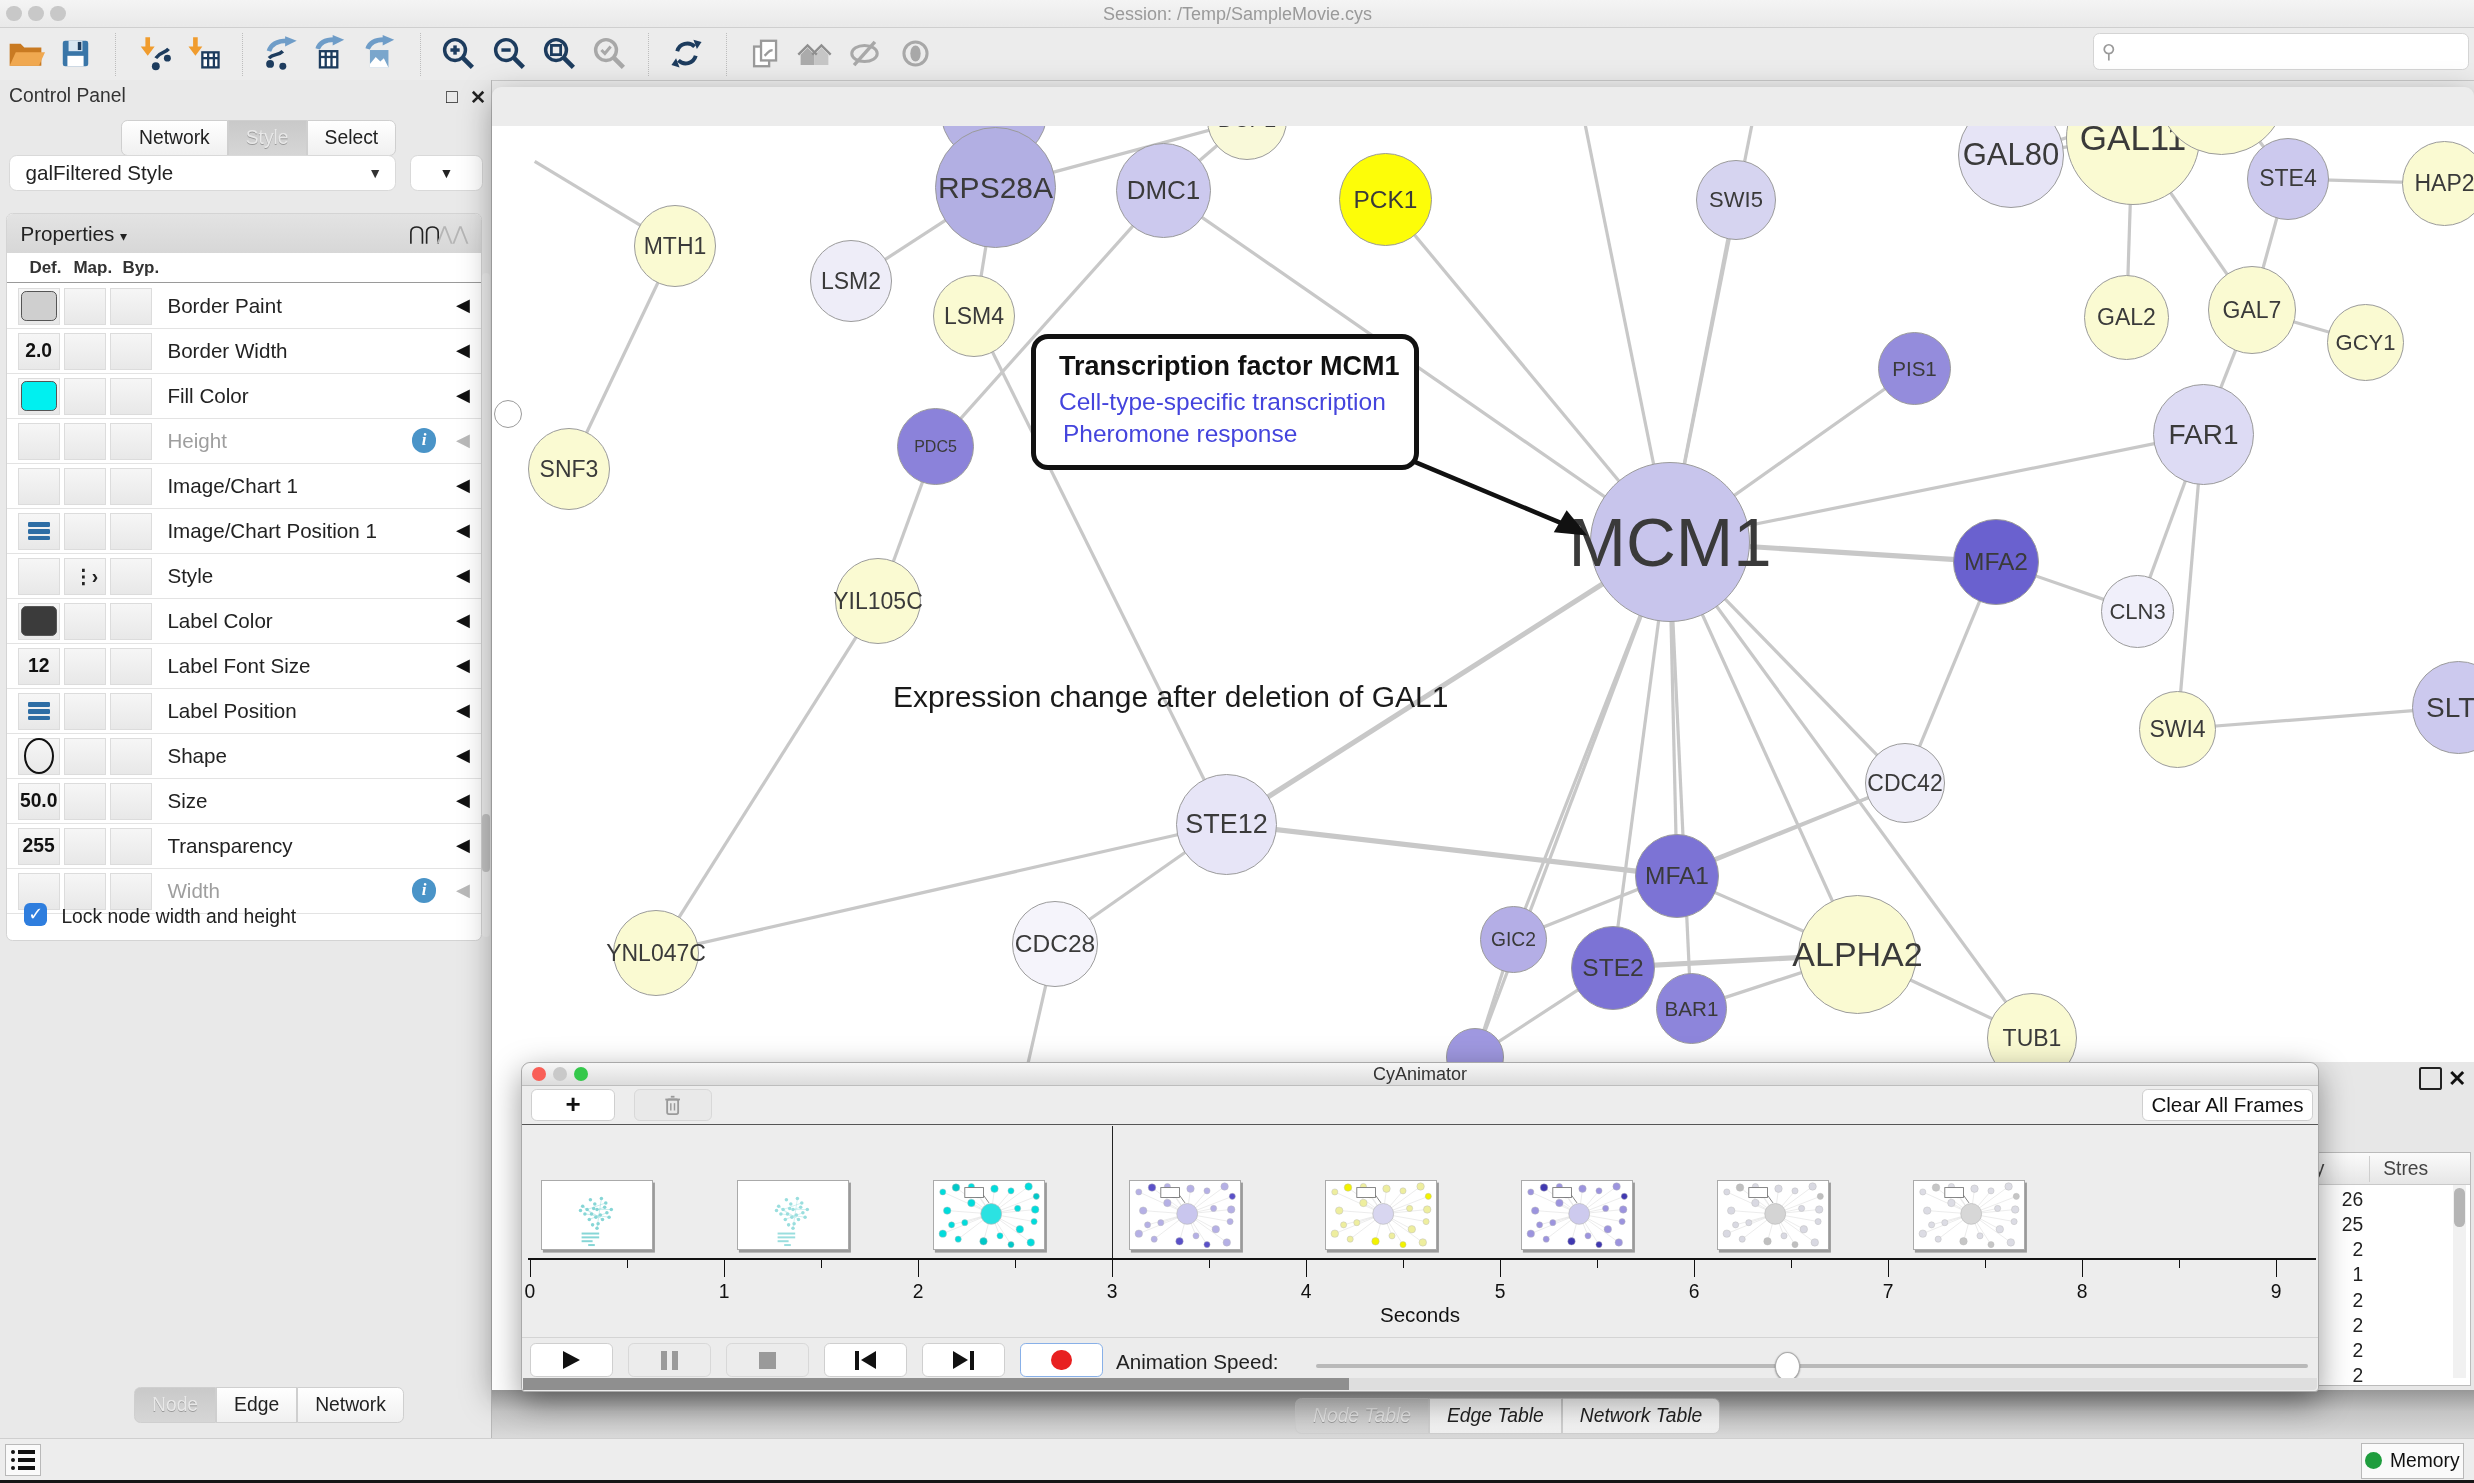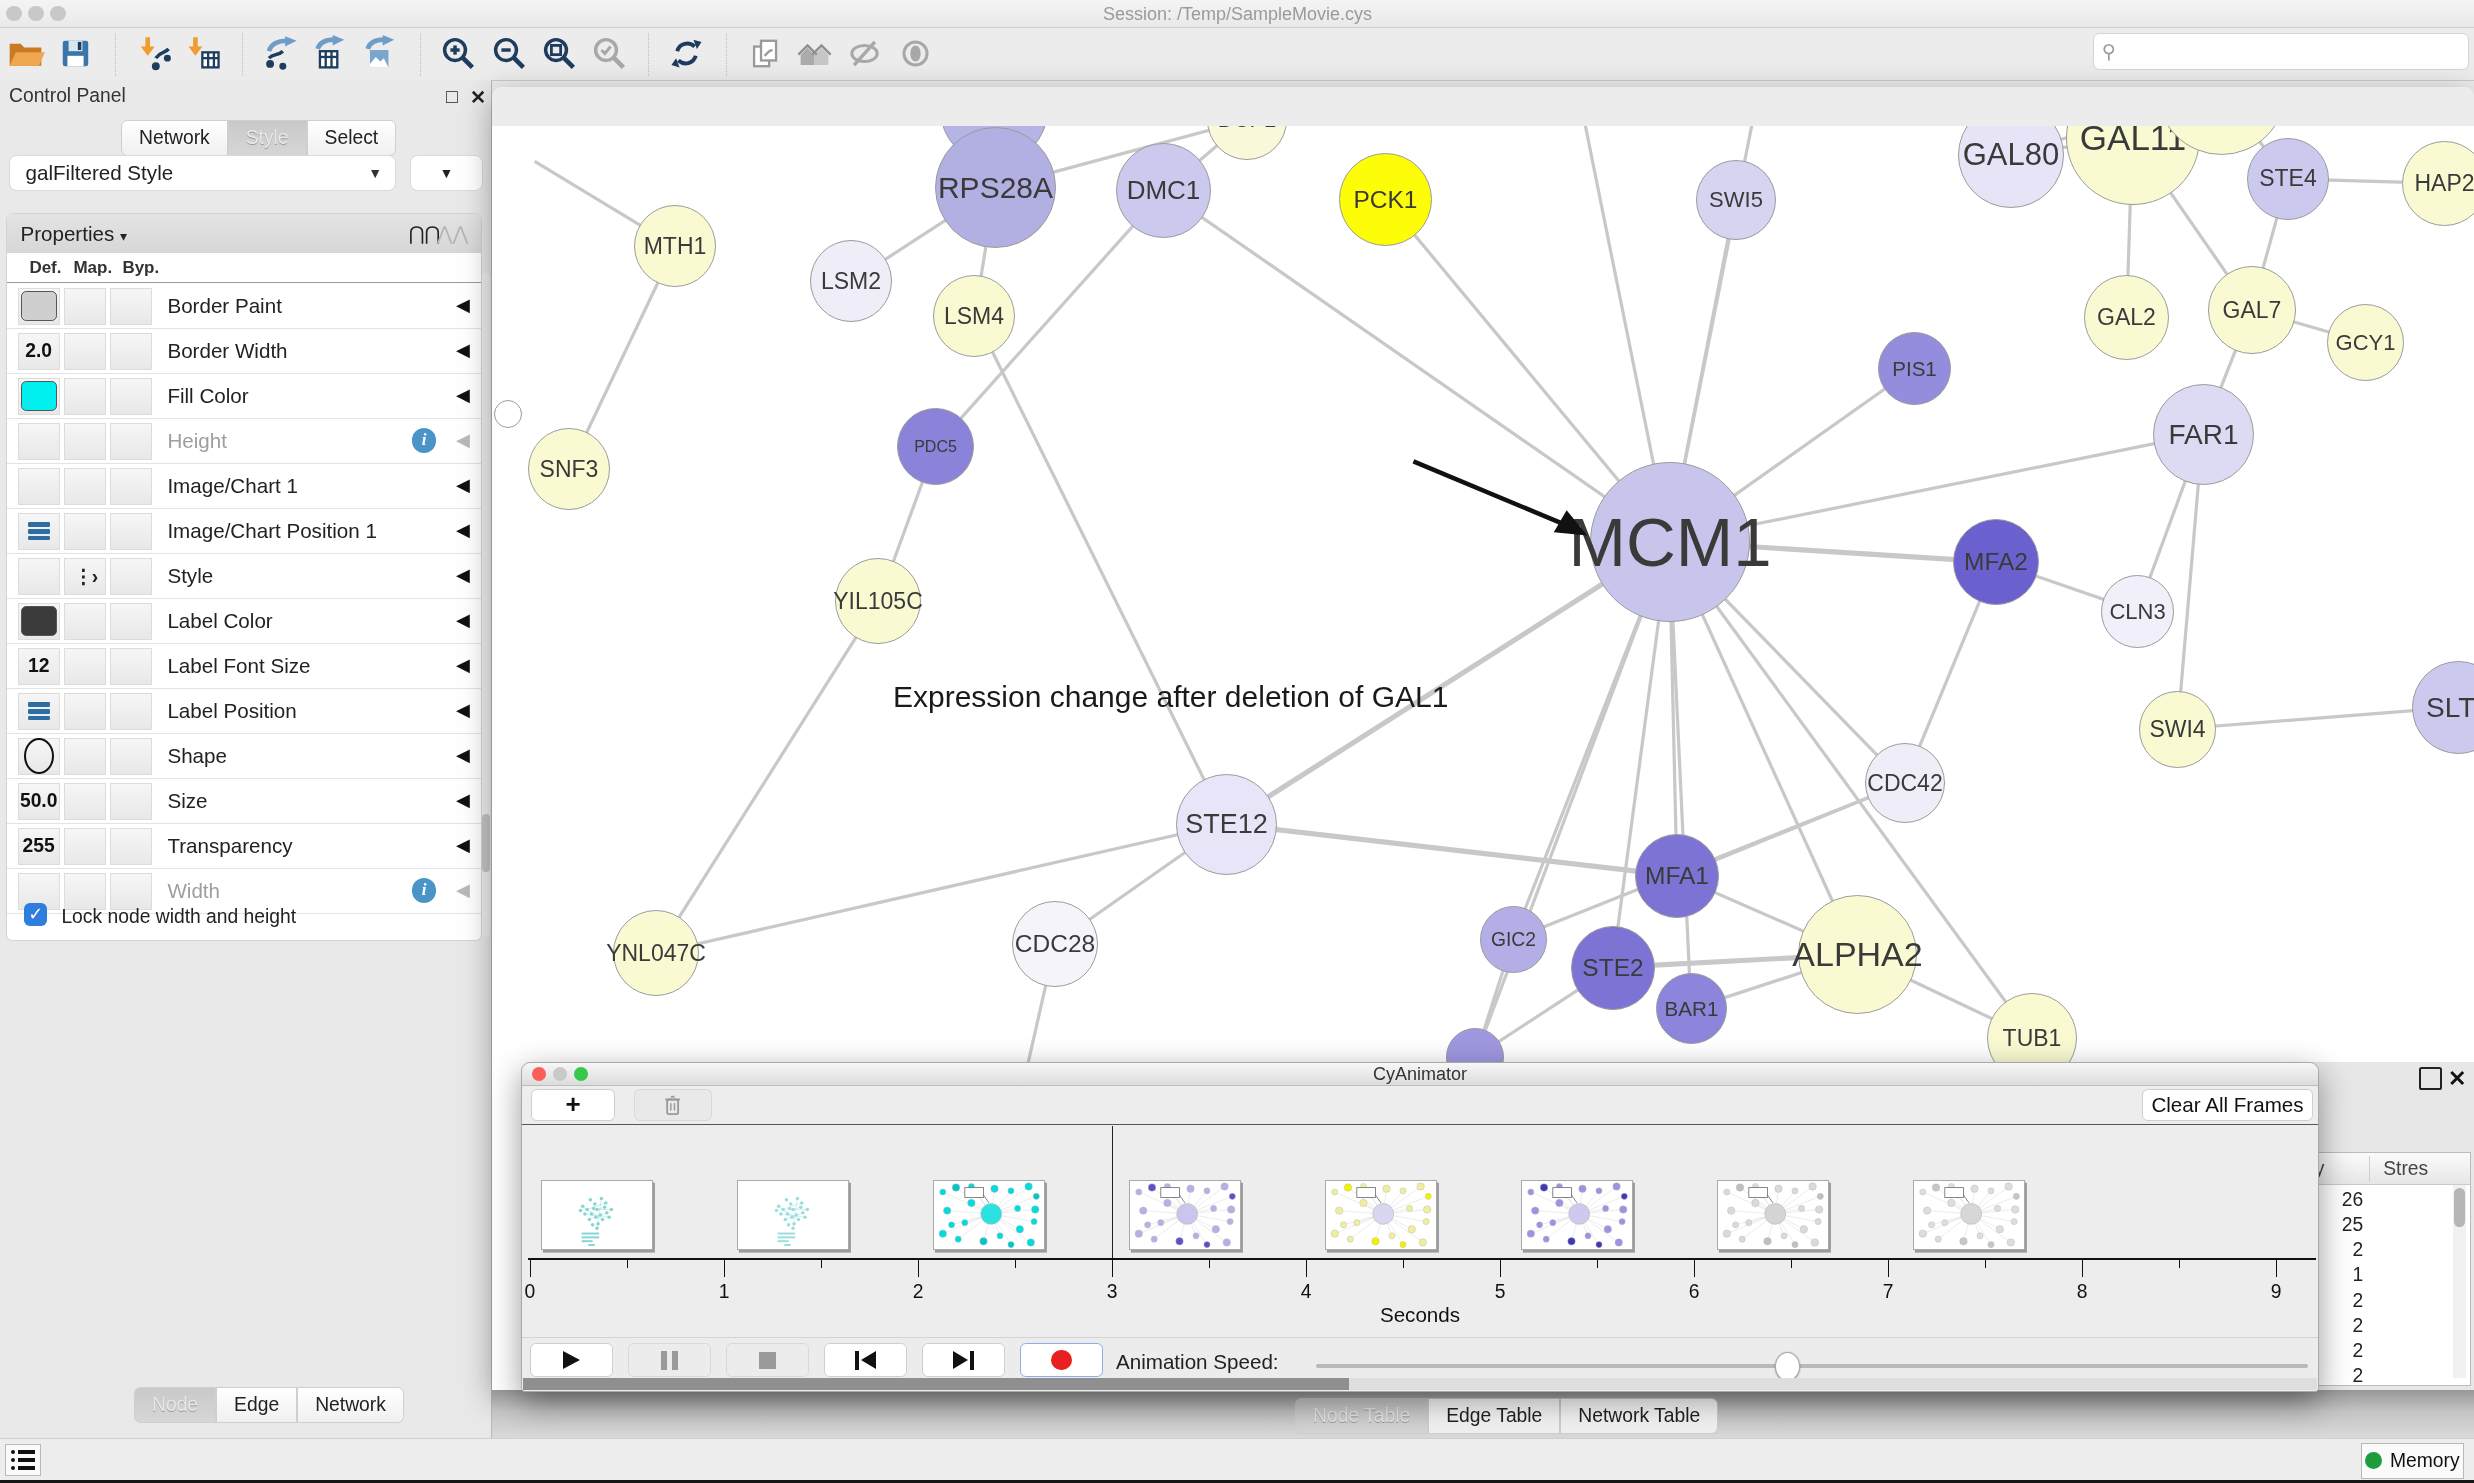--- a/index.html
+++ b/index.html
@@ -611,20 +611,25 @@
           <div class="node" style="left: 1495px; top: 867px; width: 90px; height: 90px; background: rgb(250, 250, 210);">
             <span style="font-size: 23px;">TUB1</span>
           </div>
           <div class="node" style="left: 121px; top: 784px; width: 86px; height: 86px; background: rgb(250, 250, 210);">
             <span style="font-size: 23px;">YNL047C</span>
           </div>
           <div class="node" style="left: 954px; top: 902px; width: 58px; height: 58px; background: rgb(159, 152, 224);"></div>
           <div class="node" style="left: 1.9px; top: 274px; width: 28px; height: 28px; background: rgb(255, 255, 255);"></div>
         </div>
       <div id="net-caption">Expression change after deletion of GAL1</div>
+      <div id="annot-box">
+        <div class="t1">Transcription factor MCM1</div>
+        <div class="t2">Cell-type-specific transcription</div>
+        <div class="t3">Pheromone response</div>
+      </div>
       <svg style="position:absolute;left:915px;top:316px;" width="206" height="129" viewBox="0 0 320 200">
         <line x1="10" y1="30" x2="250" y2="130" stroke="#111" stroke-width="7"></line>
         <polygon points="280,145 228,140 248,106" fill="#111"></polygon>
       </svg>
     </div>
   </div>
 
   <div id="table-panel" class="abs">
     <div id="tp-float"></div>
     <div id="tp-close">✕</div>
@@ -645,21 +650,21 @@
           <div class="tprow" style="top: 212px;">2</div>
           <div class="tprow" style="top: 237px;">2</div>
         </div>
       <div id="tp-scroll">
           <div></div>
         </div>
     </div>
   </div>
 
   <div id="south-strip" class="abs">
-    <div class="segtabs" style="left:803px;top:7.7px;" id="south-tabs">
+    <div class="segtabs" style="left:803px;top:7.7px;font-style:italic;" id="south-tabs">
         <div class="segtab active">Node Table</div>
         <div class="segtab">Edge Table</div>
         <div class="segtab">Network Table</div>
       </div>
   </div>
 
   <div id="cyanimator" class="abs">
     <div id="cy-titlebar">
       <div class="tl" style="left:10.3px;top:3.9px;width:14px;height:14px;background:#f95f57;"></div>
       <div class="tl" style="left:31px;top:3.9px;width:14px;height:14px;background:#c9c9c9;"></div>

